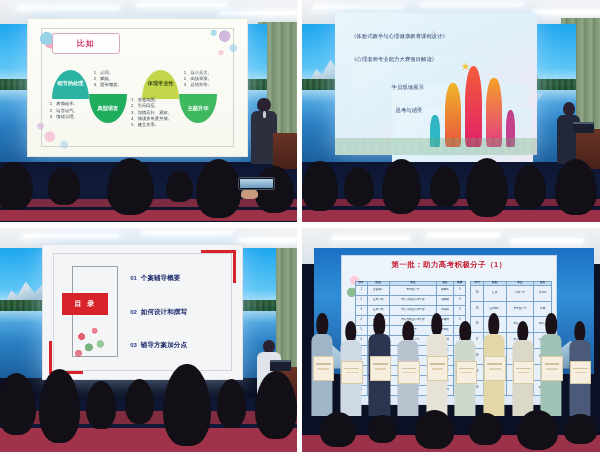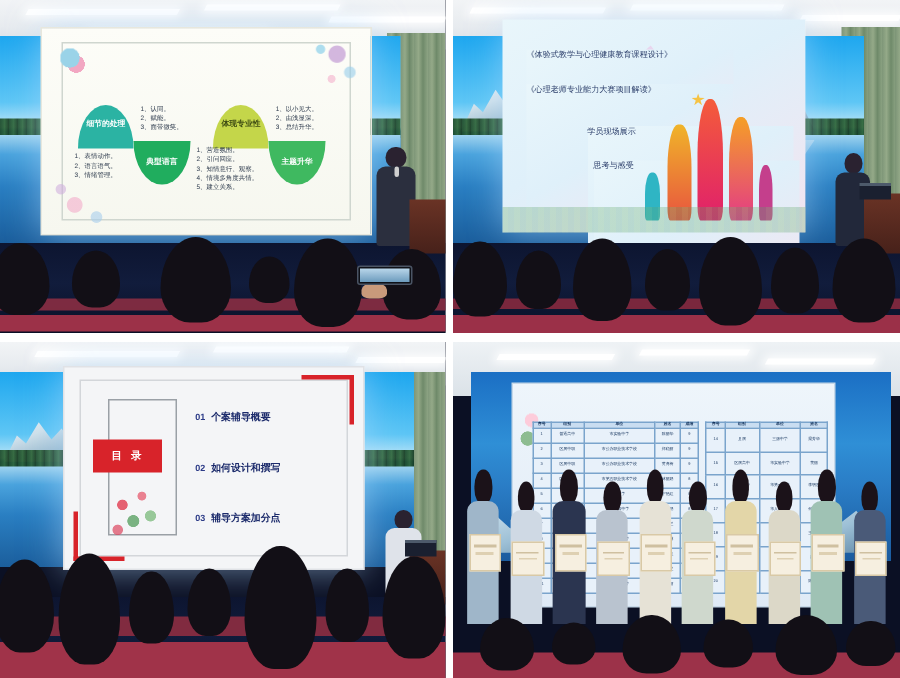--- a/index.html
+++ b/index.html
@@ -161,20 +161,23 @@
       <div class="lake"></div>
       <div class="reflect" style="left:52%;"></div>
     </div>
 
     <div class="slide s1">
       <div class="innerframe"></div>
       <div class="bird"></div>
       <div class="floral"></div>
       <div class="floral2"></div>
 
+      <div class="titlebox">
+        <span class="titletext">比如</span>
+      </div>
 
       <div class="semi up" style="left:11%;top:37%;width:17%;height:21%;background:#2bb3a3;">
         <span>细节的处理</span>
       </div>
       <div class="semi down" style="left:28%;top:55%;width:17%;height:21%;background:#20ad5e;">
         <span>典型语言</span>
       </div>
       <div class="semi up" style="left:52%;top:37%;width:17%;height:21%;background:#c4d64a;color:#3c4a12;">
         <span>体现专业性</span>
       </div>
@@ -347,20 +350,21 @@
       <div class="light" style="left:70%;top:30%;width:24%;"></div>
     </div>
 
     <div class="screen">
       <div class="bgmount" style="left:1%;"></div>
       <div class="bgmount" style="right:1%;"></div>
     </div>
 
     <div class="board">
       <div class="floraltl"></div>
+      <div class="btitle">第一批：助力高考积极分子（1）</div>
       <table class="tbl" style="left:6%;width:52%;">
         <thead>
             <tr>
           <th>序号</th>
           <th>组别</th>
           <th>单位</th>
           <th>姓名</th>
           <th>成绩</th>
         </tr>
           </thead>

